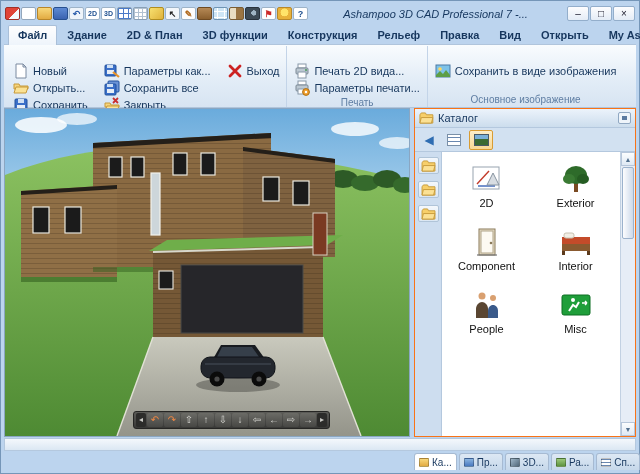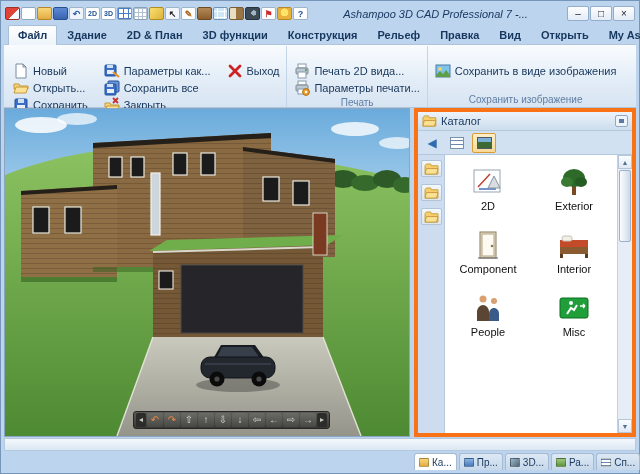--- a/index.html
+++ b/index.html
@@ -78,21 +78,21 @@
   .navbar { position:absolute; left:128px; bottom:7px; display:flex; gap:1px; padding:1px 2px;
             background:linear-gradient(#5c5c58,#383836); border:1px solid #262624; border-radius:3px; }
   .navbtn { width:16px; height:14px; display:flex; align-items:center; justify-content:center;
             color:#d9d9d4; font-size:10px; line-height:1; border-radius:2px;
             background:linear-gradient(#6b6b66,#474744); }
   .navbtn.red { color:#ef8844; }
   .navbtn.cap { width:10px; background:#2c2c2a; color:#c9c9c4; font-size:8px; }
 
   .splitter { width:4px; background:#bcd4ee; }
 
-  .panel { flex:1; display:flex; flex-direction:column; border:4px solid #f97316; background:#d9e6f4; min-width:0; }
+  .panel { flex:1; display:flex; flex-direction:column; border:1px solid #f97316; background:#d9e6f4; min-width:0; }
   .panel-header { height:19px; display:flex; align-items:center; gap:4px; padding:0 4px;
                   background:linear-gradient(#ecf3fb,#ccdded); border-bottom:1px solid #b4c8de;
                   font-size:11px; color:#17375e; }
   .ph-title { flex:1; }
   .pin-btn { width:13px; height:12px; border:1px solid #90a8c2; background:#eef4fa; border-radius:2px;
              position:relative; }
   .pin-btn::before { content:""; position:absolute; left:3px; top:3px; width:5px; height:4px; background:#5a7aa0; }
   .panel-toolbar { height:24px; display:flex; align-items:center; gap:3px; padding:0 4px;
                    background:#d2e1f1; border-bottom:1px solid #b4c8de; }
   .back-btn { width:20px; height:18px; display:flex; align-items:center; justify-content:center;
@@ -308,21 +308,21 @@
                 <svg viewBox="0 0 16 16">
                   <rect x="1" y="2" width="14" height="12" fill="#7ec3e8" stroke="#4a7ba6"></rect>
                   <circle cx="5" cy="6" r="1.8" fill="#ffd75e"></circle>
                   <path d="M1 12l4-4 3 3 3-4 4 5v2H1z" fill="#5d9e46"></path>
                 </svg>
               </span>
             <span>Сохранить в виде изображения</span>
           </div>
         </div>
       </div>
-      <div class="rg-title">Сохранить изображение</div>
+      <div class="rg-title">Основное изображение</div>
     </div>
   </div>
 
   <div class="main">
 
     <div class="viewport">
       <svg class="scene" viewBox="0 0 404 327" preserveAspectRatio="none">
         <defs>
           <linearGradient id="skyG" x1="0" y1="0" x2="0" y2="1">
             <stop offset="0" stop-color="#6aabdc"></stop>

